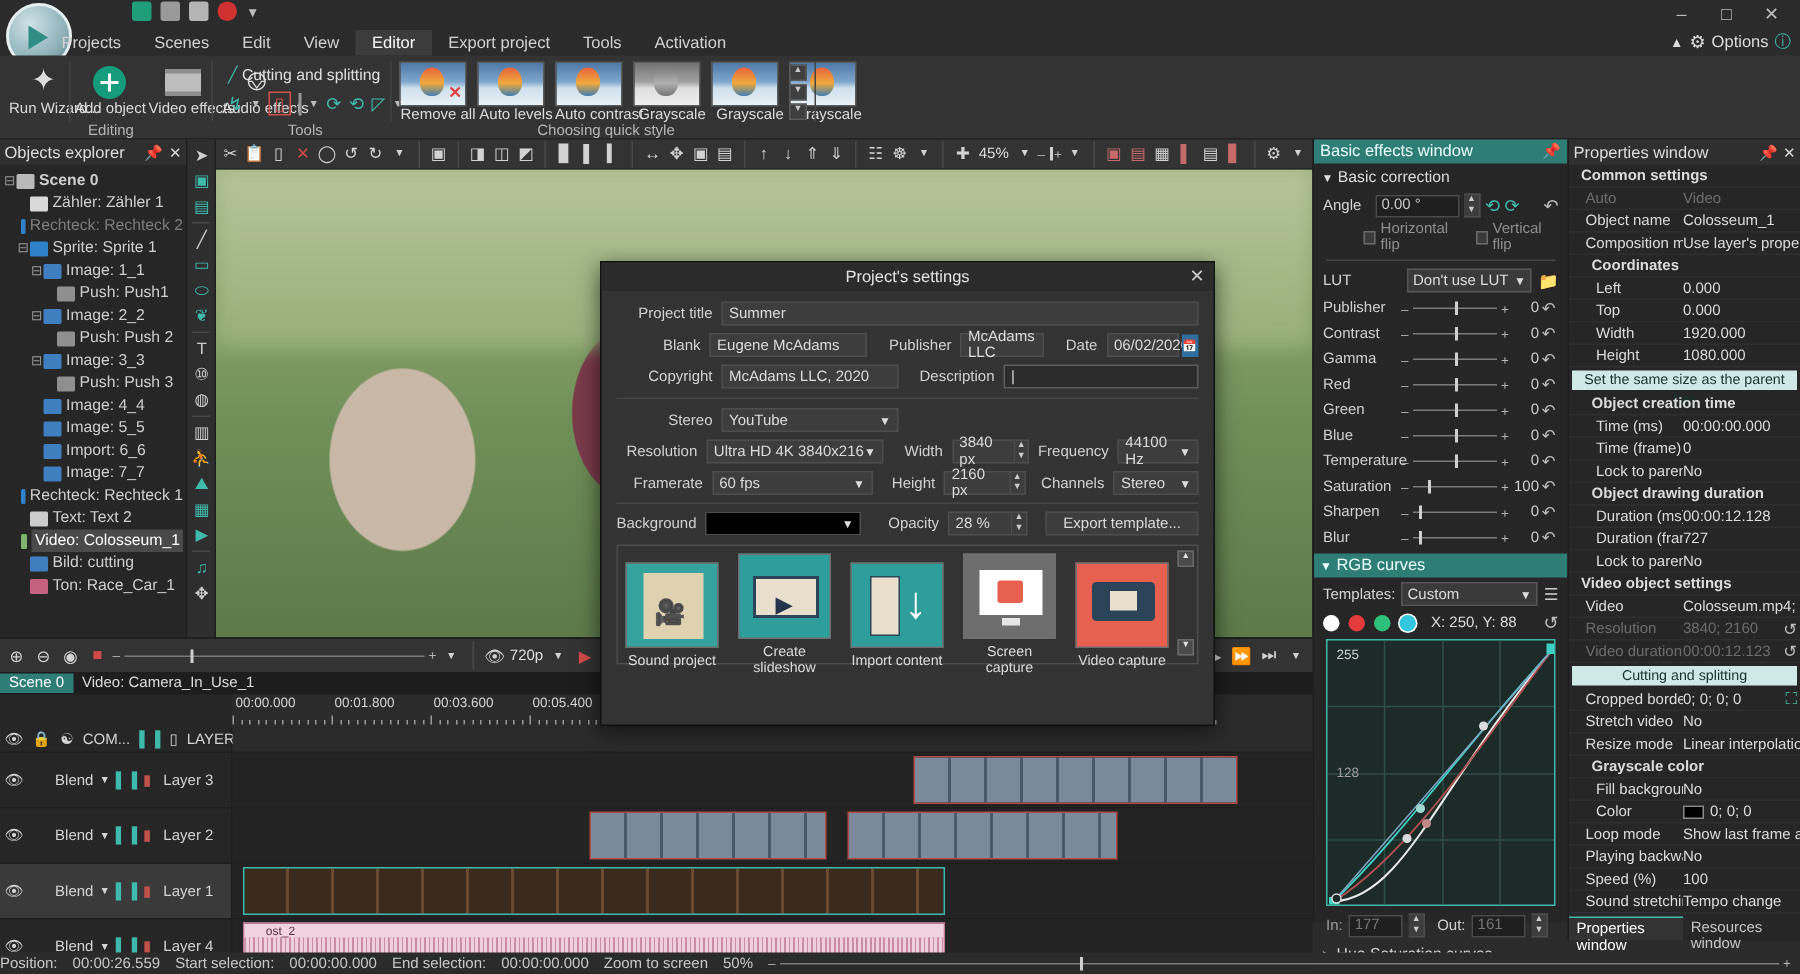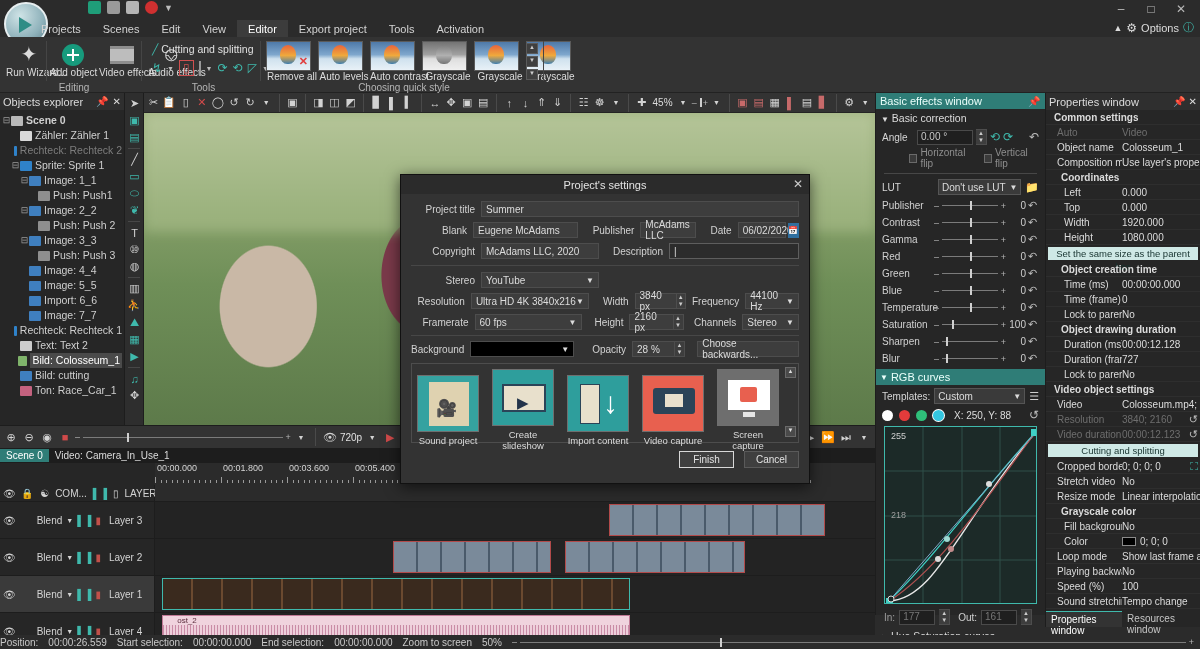--- a/index.html
+++ b/index.html
@@ -395,21 +395,21 @@
           <span class="lbl">Rechteck: Rechteck 1</span>
         </div>
         <div class="tnode" style="padding-left: 9px;">
           <span class="tw"></span>
           <span class="ic" style="background: rgb(204, 204, 204);"></span>
           <span class="lbl">Text: Text 2</span>
         </div>
         <div class="tnode sel" style="padding-left: 9px;">
           <span class="tw"></span>
           <span class="ic" style="background: rgb(127, 179, 106);"></span>
-          <span class="lbl">Bild: Colosseum_1</span>
+          <span class="lbl">Video: Colosseum_1</span>
         </div>
         <div class="tnode" style="padding-left: 9px;">
           <span class="tw"></span>
           <span class="ic" style="background: rgb(63, 127, 191);"></span>
           <span class="lbl">Bild: cutting</span>
         </div>
         <div class="tnode" style="padding-left: 9px;">
           <span class="tw"></span>
           <span class="ic" style="background: rgb(196, 98, 127);"></span>
           <span class="lbl">Ton: Race_Car_1</span>
@@ -715,21 +715,21 @@
         <path d="M4,174 L150,6" fill="none" stroke="#7fa8c8" stroke-width="1"></path>
         <rect x="146" y="2" width="7" height="7" fill="#3fd0c6"></rect>
         <rect x="1" y="171" width="7" height="7" fill="#3fd0c6"></rect>
         <circle cx="6" cy="172" r="3" fill="#1c2a28" stroke="#dcdcdc"></circle>
         <circle cx="53" cy="132" r="3" fill="#dcdcdc"></circle>
         <circle cx="62" cy="112" r="3" fill="#9fd9d2"></circle>
         <circle cx="66" cy="122" r="3" fill="#c08a8a"></circle>
         <circle cx="104" cy="57" r="3" fill="#dcdcdc"></circle>
       </svg>
       <span style="position:absolute;left:6px;top:4px;font-size:9px;color:#cfcfcf">255</span>
-      <span style="position:absolute;left:6px;top:83px;font-size:9px;color:#9f9f9f">218</span>
+      <span style="position:absolute;left:6px;top:83px;font-size:9px;color:#9f9f9f">128</span>
     </div>
 
     <div class="row" style="padding:2px 8px;gap:4px">
       <span style="font-size:10px;color:#9a9a9a">In:</span>
       <span class="inputdark" style="width:36px;color:#777">177</span>
       <span class="spin">
           <span>▲</span>
           <span>▼</span>
         </span>
       <span style="font-size:10px;color:#cfcfcf;margin-left:4px">Out:</span>
@@ -1250,21 +1250,21 @@
           <span class="f-lab" style="width:54px;margin-right:6px">Background</span>
           <span class="f-sel" style="width:108px;background:#000">
             <span class="car" style="color:#ddd">▼</span>
           </span>
           <span class="f-lab" style="width:48px;margin:0 6px">Opacity</span>
           <span class="f-in" style="width:44px">28 %</span>
           <span class="spin">
               <span>▲</span>
               <span>▼</span>
             </span>
-          <span class="f-in" style="width:106px;margin-left:12px;justify-content:center">Choose backwards...</span>
+          <span class="f-in" style="width:106px;margin-left:12px;justify-content:center">Export template...</span>
         </div>
 
         <div style="border:1px solid #4d4d4d;padding:5px 5px 3px 5px;position:relative;height:80px">
           <div class="row" id="tmplRow" style="gap:13px">
               <div class="tmpl">
                 <div class="box" style="background: rgb(53, 162, 160);">
                   <div style="position:absolute;left:11px;top:6px;width:40px;height:44px;background:#dfd2b0"></div>
                   <div style="position:absolute;left:18px;top:22px;color:#22334a;font-size:17px">🎥</div>
                 </div>
                 <div class="cap">Sound project</div>
@@ -1277,41 +1277,37 @@
                 <div class="cap">Create slideshow</div>
               </div>
               <div class="tmpl">
                 <div class="box" style="background: rgb(46, 158, 156);">
                   <div style="position:absolute;left:12px;top:8px;width:20px;height:40px;background:#e8e0cc;border:1px solid #2b4458"></div>
                   <div style="position:absolute;right:10px;top:10px;color:#fff;font-size:30px;line-height:34px">↓</div>
                 </div>
                 <div class="cap">Import content</div>
               </div>
               <div class="tmpl">
-                <div class="box" style="background: rgb(232, 96, 79);">
-                  <div style="position:absolute;left:10px;top:12px;width:42px;height:26px;background:#2b4458;border-radius:3px"></div>
-                  <div style="position:absolute;left:22px;top:18px;width:18px;height:13px;background:#e8e0cc"></div>
-                </div>
-                <div class="cap">Video capture</div>
-              </div>
-              <div class="tmpl">
                 <div class="box" style="background: rgb(110, 110, 110);">
                   <div style="position:absolute;left:10px;top:10px;width:42px;height:30px;background:#fff"></div>
                   <div style="position:absolute;left:22px;top:17px;width:17px;height:15px;background:#e8604f;border-radius:2px"></div>
                   <div style="position:absolute;left:25px;top:42px;width:12px;height:5px;background:#e6e6e6"></div>
                 </div>
                 <div class="cap">Screen capture</div>
               </div>
+              <div class="tmpl">
+                <div class="box" style="background: rgb(232, 96, 79);">
+                  <div style="position:absolute;left:10px;top:12px;width:42px;height:26px;background:#2b4458;border-radius:3px"></div>
+                  <div style="position:absolute;left:22px;top:18px;width:18px;height:13px;background:#e8e0cc"></div>
+                </div>
+                <div class="cap">Video capture</div>
+              </div>
             </div>
           <div style="position:absolute;right:2px;top:3px;display:flex;flex-direction:column;justify-content:space-between;height:70px">
             <span style="width:11px;height:11px;background:#4a4a4a;border:1px solid #6a6a6a;font-size:6px;text-align:center;color:#ddd">▲</span>
             <span style="width:11px;height:11px;background:#4a4a4a;border:1px solid #6a6a6a;font-size:6px;text-align:center;color:#ddd">▼</span>
           </div>
         </div>
 
-        <div class="row" style="justify-content:flex-end;gap:10px;margin-top:8px">
-          <span class="dbtn def">Finish</span>
-          <span class="dbtn">Cancel</span>
-        </div>
       </div>
     </div>
   </div>
 </div>
 
 </body></html>

